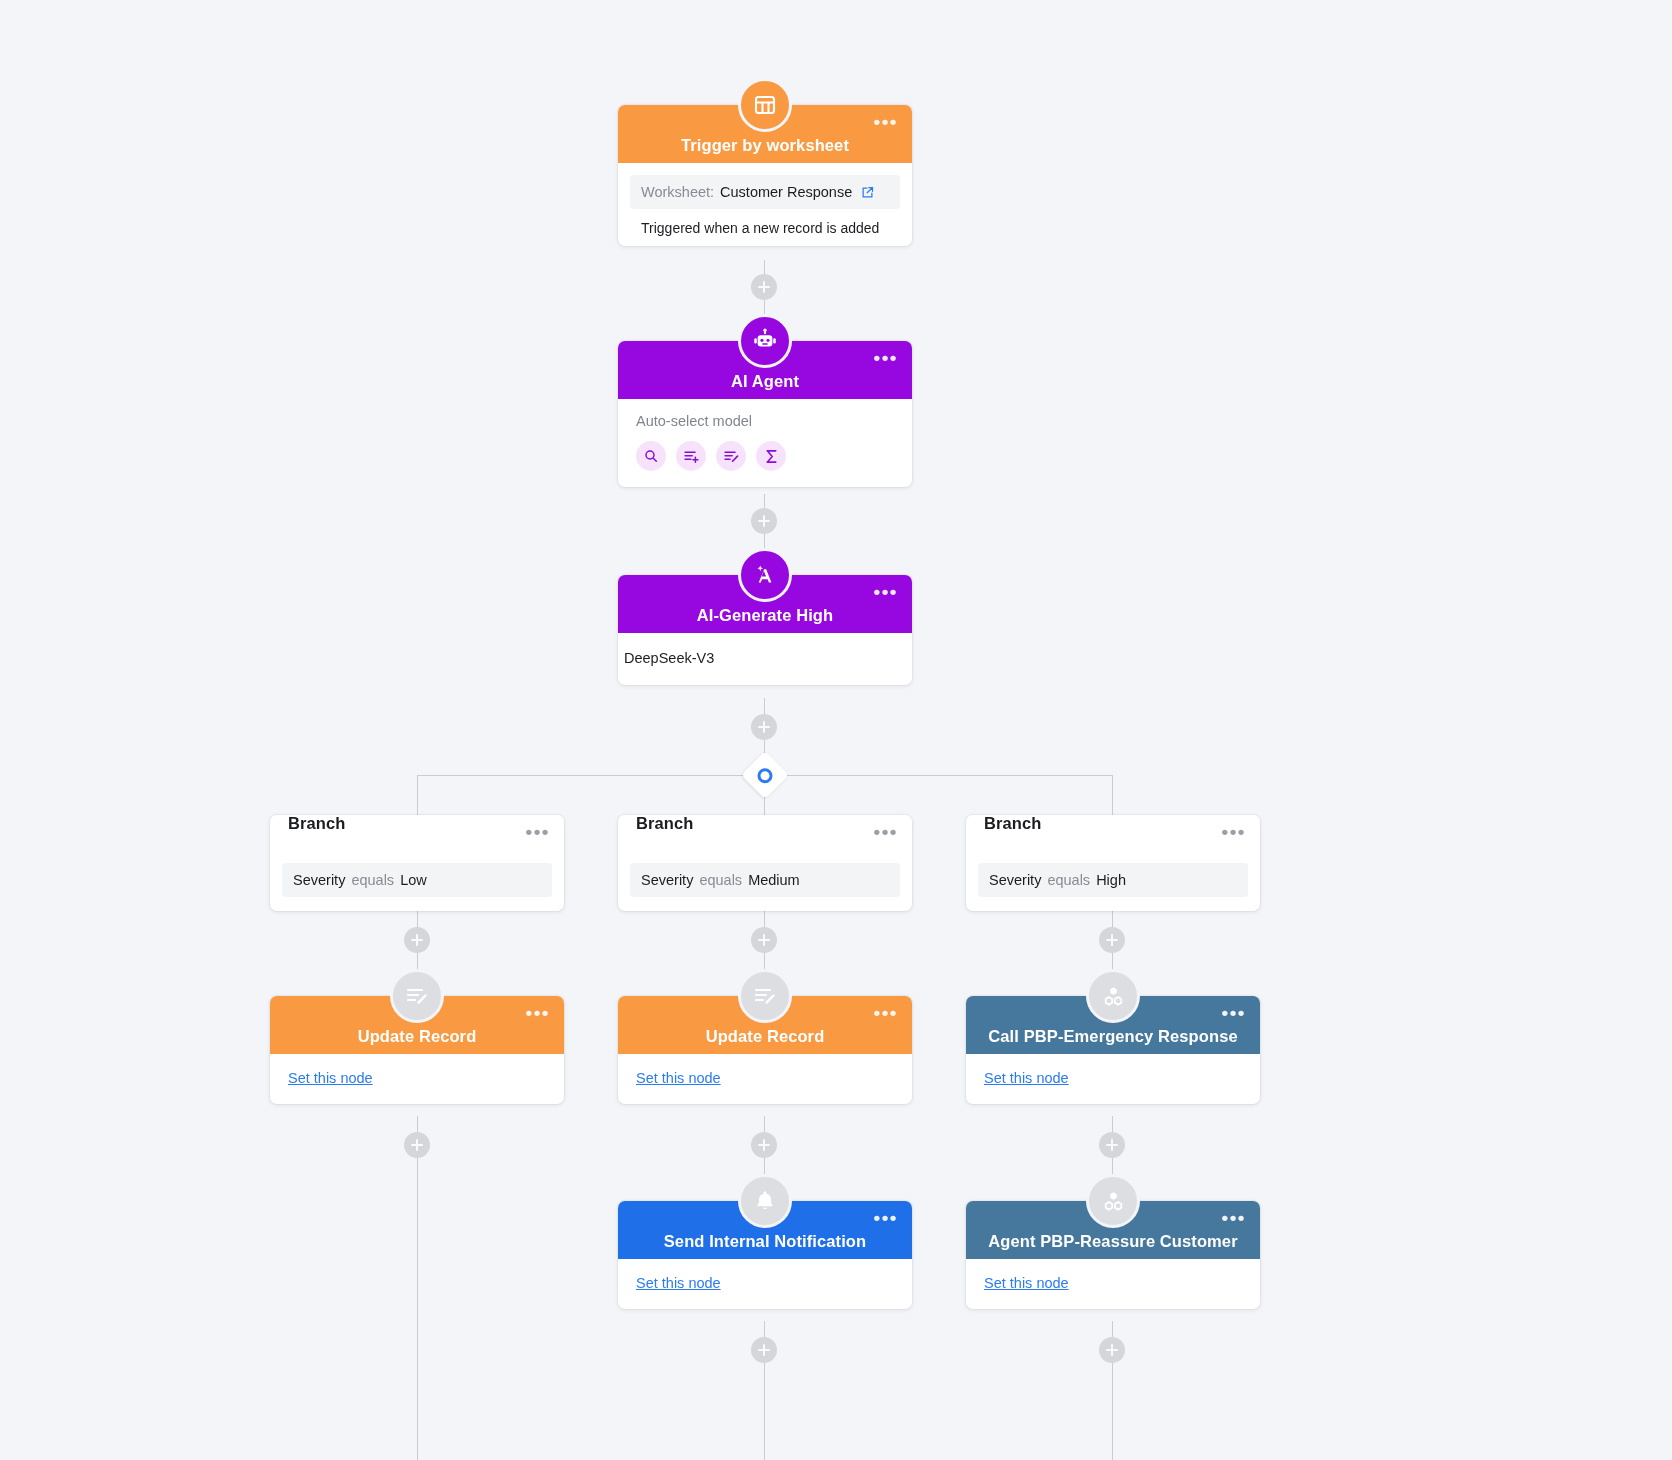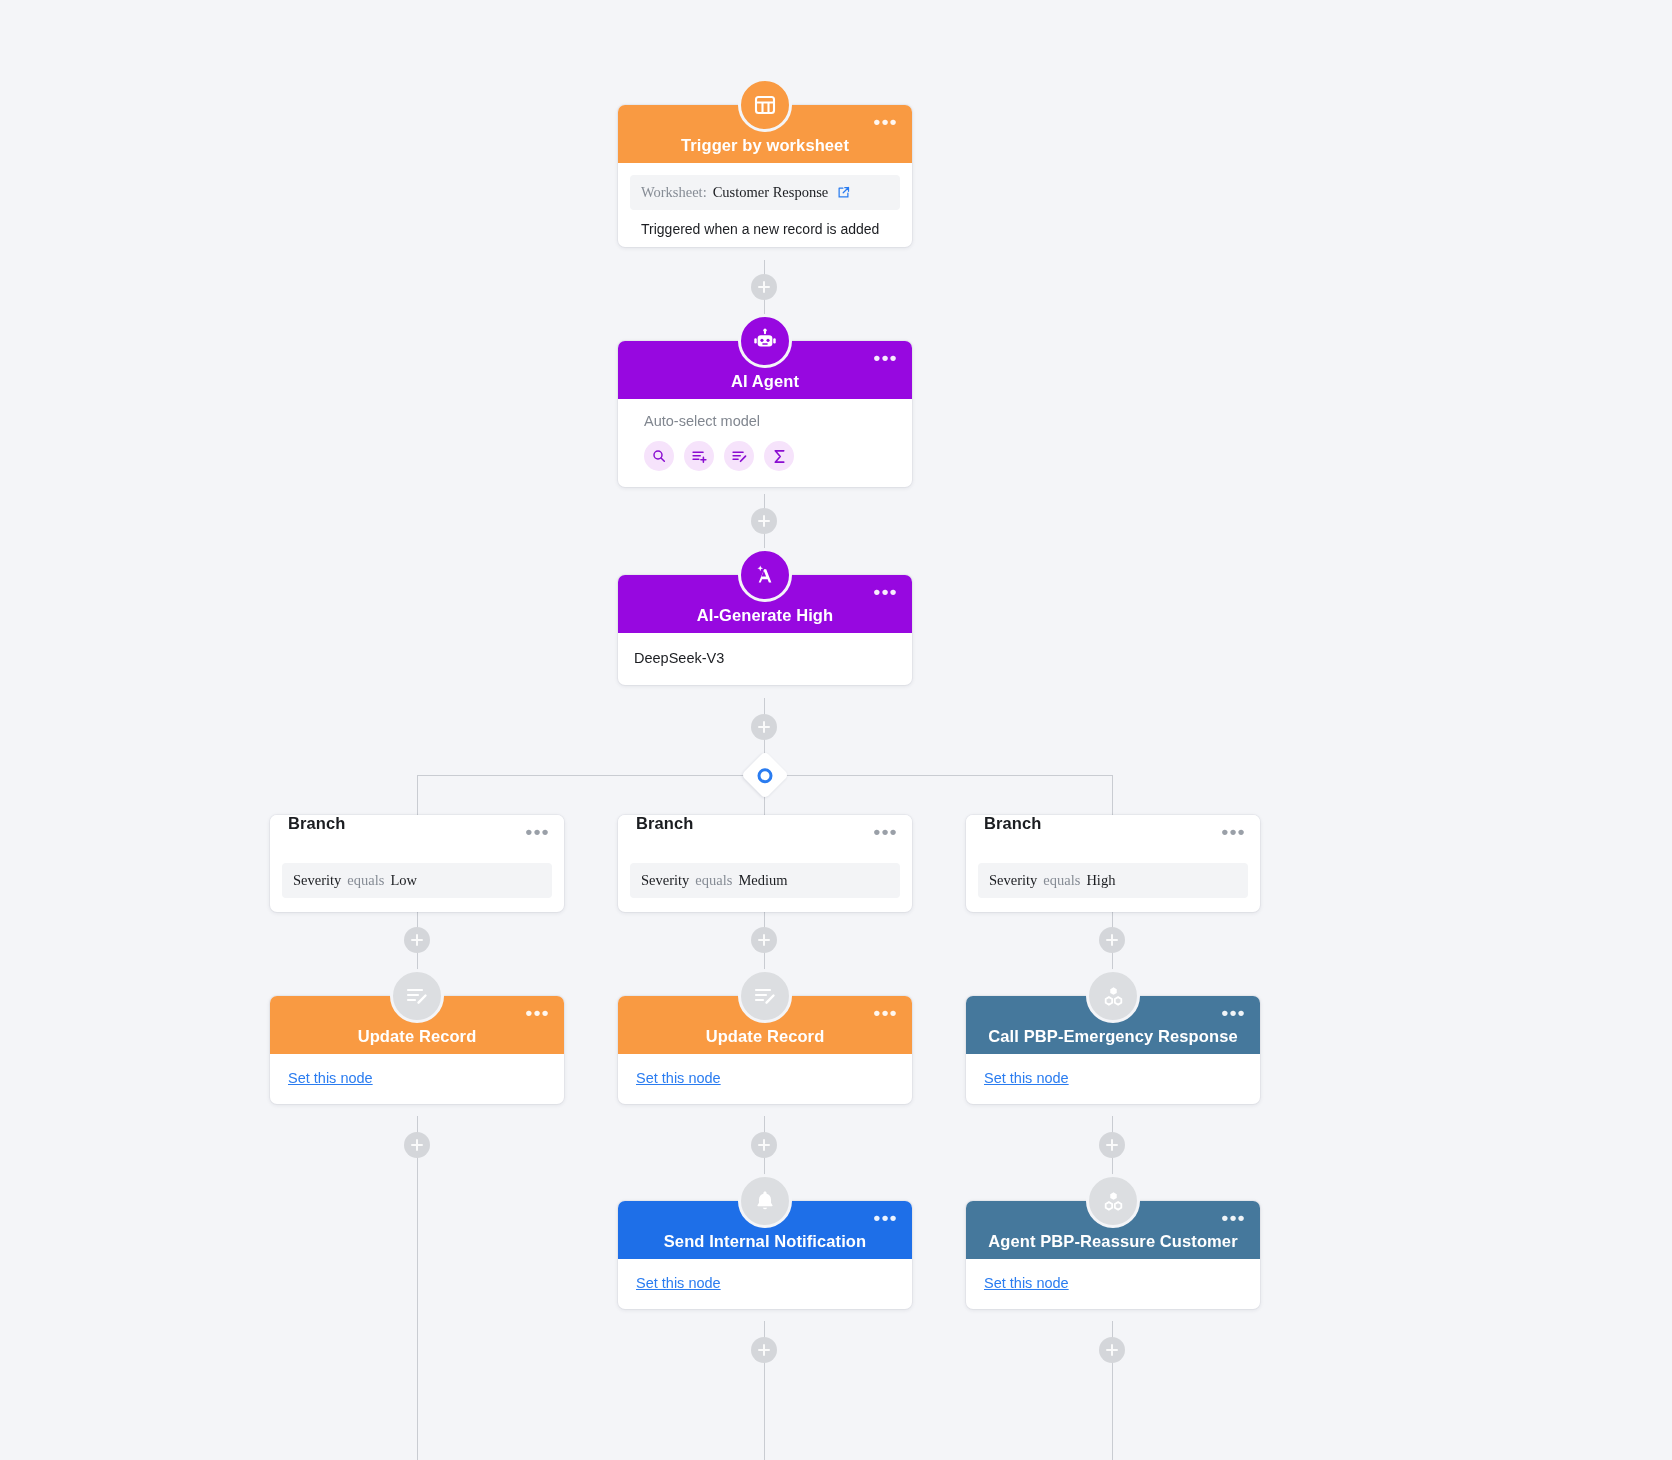--- a/index.html
+++ b/index.html
@@ -115,31 +115,30 @@
     left: 50%;
     margin-left: -27px;
     width: 54px; height: 54px;
     border-radius: 50%;
     display: flex; align-items: center; justify-content: center;
     border: 3.5px solid #f4f5f8;
     z-index: 8;
   }
   .node-icon svg { display: block; }
 
-  .node-body { padding: 14px 18px 16px 26px; }
+  .node-body { padding: 14px 18px 16px 18px; }
   .row-grey {
     background: #f3f4f6;
     border-radius: 4px;
     padding: 9px 11px;
     font-size: 14.5px;
     color: #1b1d21;
     display: flex;
     align-items: center;
     gap: 6px;
-    font-family: Liberation Serif, serif;
   }
   .muted { color: #868c95; }
   .body-text {
     font-size: 14px;
     color: #1b1d21;
     padding: 11px 11px 2px 11px;
   }
   .body-plain {
     font-size: 14.5px;
     color: #1b1d21;
@@ -285,21 +284,21 @@
         <svg width="26" height="26" viewBox="0 0 24 24" fill="none">
           <path d="M11.7 19l5-12.2h1.9L23.4 19h-2.3l-1.2-3.1h-5.1L13.6 19h-1.9z" fill="#fff" transform="translate(-5.5,0)"></path>
           <path d="M8.8 13.4h4.2l-2.1-5.4-2.1 5.4z" fill="#9708e0"></path>
           <path d="M7.6 3.2l.72 1.93 1.93.72-1.93.72-.72 1.93-.72-1.93-1.93-.72 1.93-.72.72-1.93z" fill="#fff"></path>
           <path d="M11.9 6.3l.4 1.05 1.05.4-1.05.4-.4 1.05-.4-1.05-1.05-.4 1.05-.4.4-1.05z" fill="#fff"></path>
         </svg>
       </div>
       <span class="dots">•••</span>
       <span class="node-title">AI-Generate High</span>
     </div>
-    <div class="node-body" style="padding:15px 18px 17px 16px;">
+    <div class="node-body" style="padding:15px 18px 17px 6px;">
       <div class="body-plain">DeepSeek-V3</div>
     </div>
   </div>
 
   <div class="node" style="left:270px; top:815px; width:294px;">
     <div class="plain-header">
       <span class="node-title">Branch</span>
       <span class="dots dark">•••</span>
     </div>
     <div class="node-body" style="padding:0 12px 14px 12px;">

